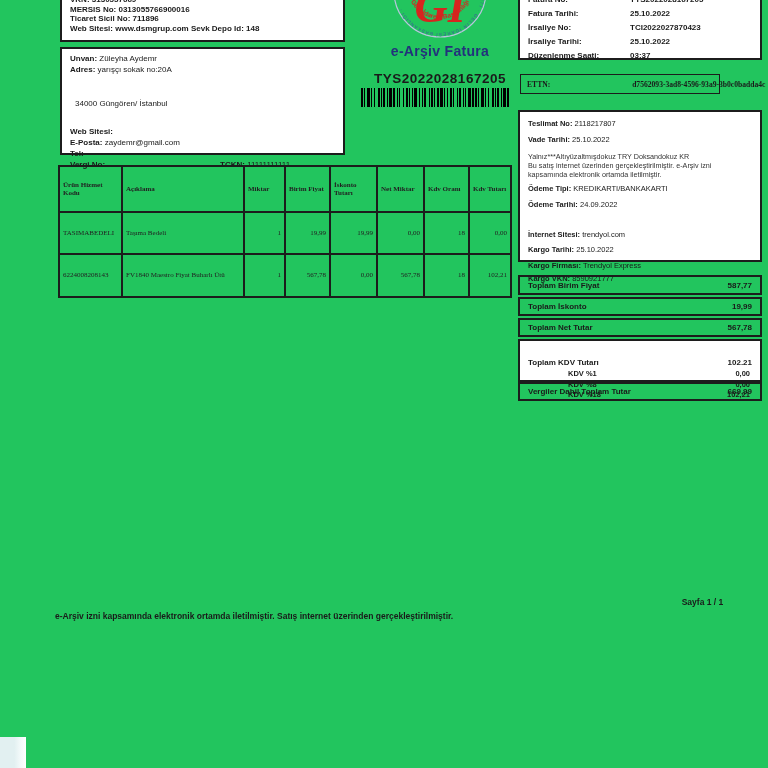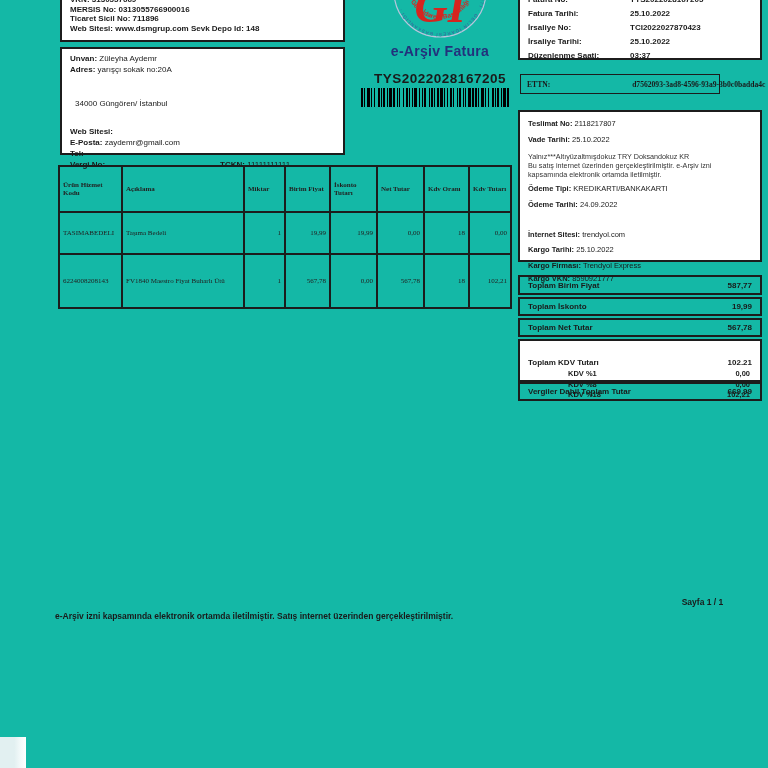--- a/index.html
+++ b/index.html
@@ -1,16 +1,16 @@
 <!DOCTYPE html>
 <html><head>
 <meta charset="utf-8">
 <style>
   html,body{margin:0;padding:0;}
-  .page{position:relative;width:768px;height:768px;background:#14b8a6;overflow:hidden;
+  .page{position:relative;width:768px;height:768px;background:#22c55e;overflow:hidden;
         font-family:"Liberation Sans",sans-serif;color:#1a1a1a;}
   .abs{position:absolute;}
   .box{position:absolute;border:2px solid #1c1c1c;background:#fff;box-sizing:border-box;}
   .b{font-weight:bold;}
   .ln{font-size:8px;line-height:9.5px;white-space:nowrap;}
   .buyer-ln{font-size:8px;line-height:9px;margin-bottom:2px;white-space:nowrap;}
   .irow{display:flex;font-size:8px;font-weight:bold;height:14px;align-items:center;white-space:nowrap;}
   .irow .lbl{width:102px;flex:none;}
   .drow{font-size:7.5px;line-height:9px;white-space:nowrap;}
   .drow .lbl{font-weight:bold;}
@@ -182,35 +182,35 @@
         <col style="width:45px">
         <col style="width:42px">
     </colgroup>
     <tbody>
         <tr style="height:46px;">
       <th>Ürün Hizmet Kodu</th>
       <th>Açıklama</th>
       <th>Miktar</th>
       <th>Birim Fiyat</th>
       <th>İskonto Tutarı</th>
-      <th>Net Tutar</th>
+      <th>Net Miktar</th>
       <th>Kdv Oranı</th>
       <th>Kdv Tutarı</th>
     </tr>
     <tr style="height:42px;margin-top:40px;">
       <td>TASIMABEDELI</td>
       <td>Taşıma Bedeli</td>
       <td class="num">1</td>
       <td class="num">19,99</td>
       <td class="num">19,99</td>
       <td class="num">0,00</td>
       <td class="num">18</td>
       <td class="num">0,00</td>
     </tr>
-    <tr style="height:54px;padding-left:9px;">
+    <tr style="height:43px;padding-left:9px;">
       <td>6224008208143</td>
       <td>FV1840 Maestro Fiyat Buharlı Ütü</td>
       <td class="num">1</td>
       <td class="num">567,78</td>
       <td class="num">0,00</td>
       <td class="num">567,78</td>
       <td class="num">18</td>
       <td class="num">102,21</td>
     </tr>
   </tbody>

